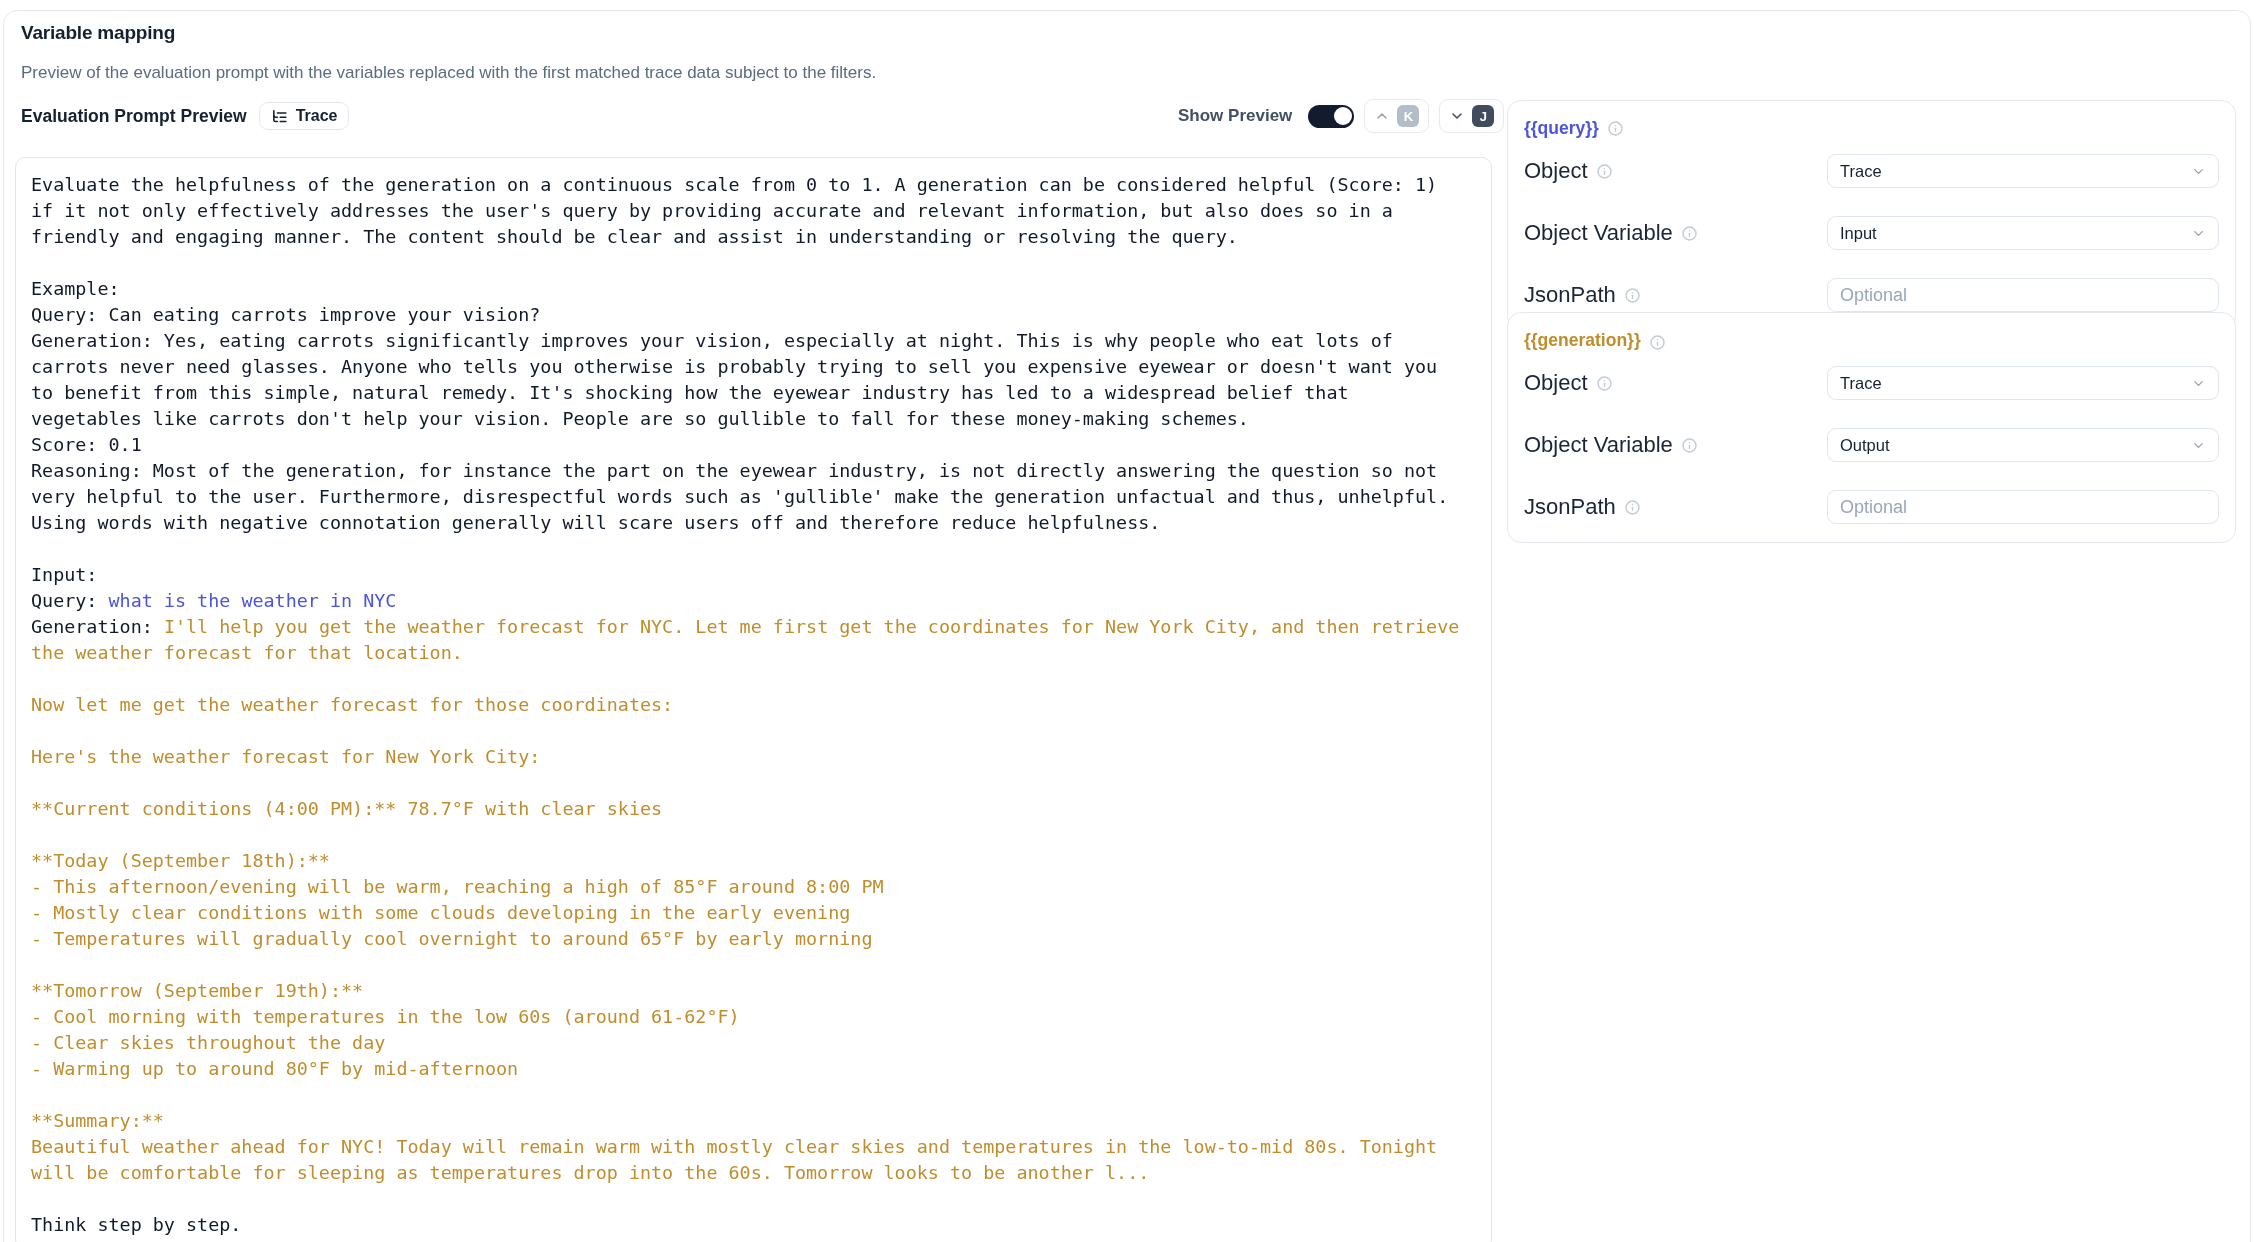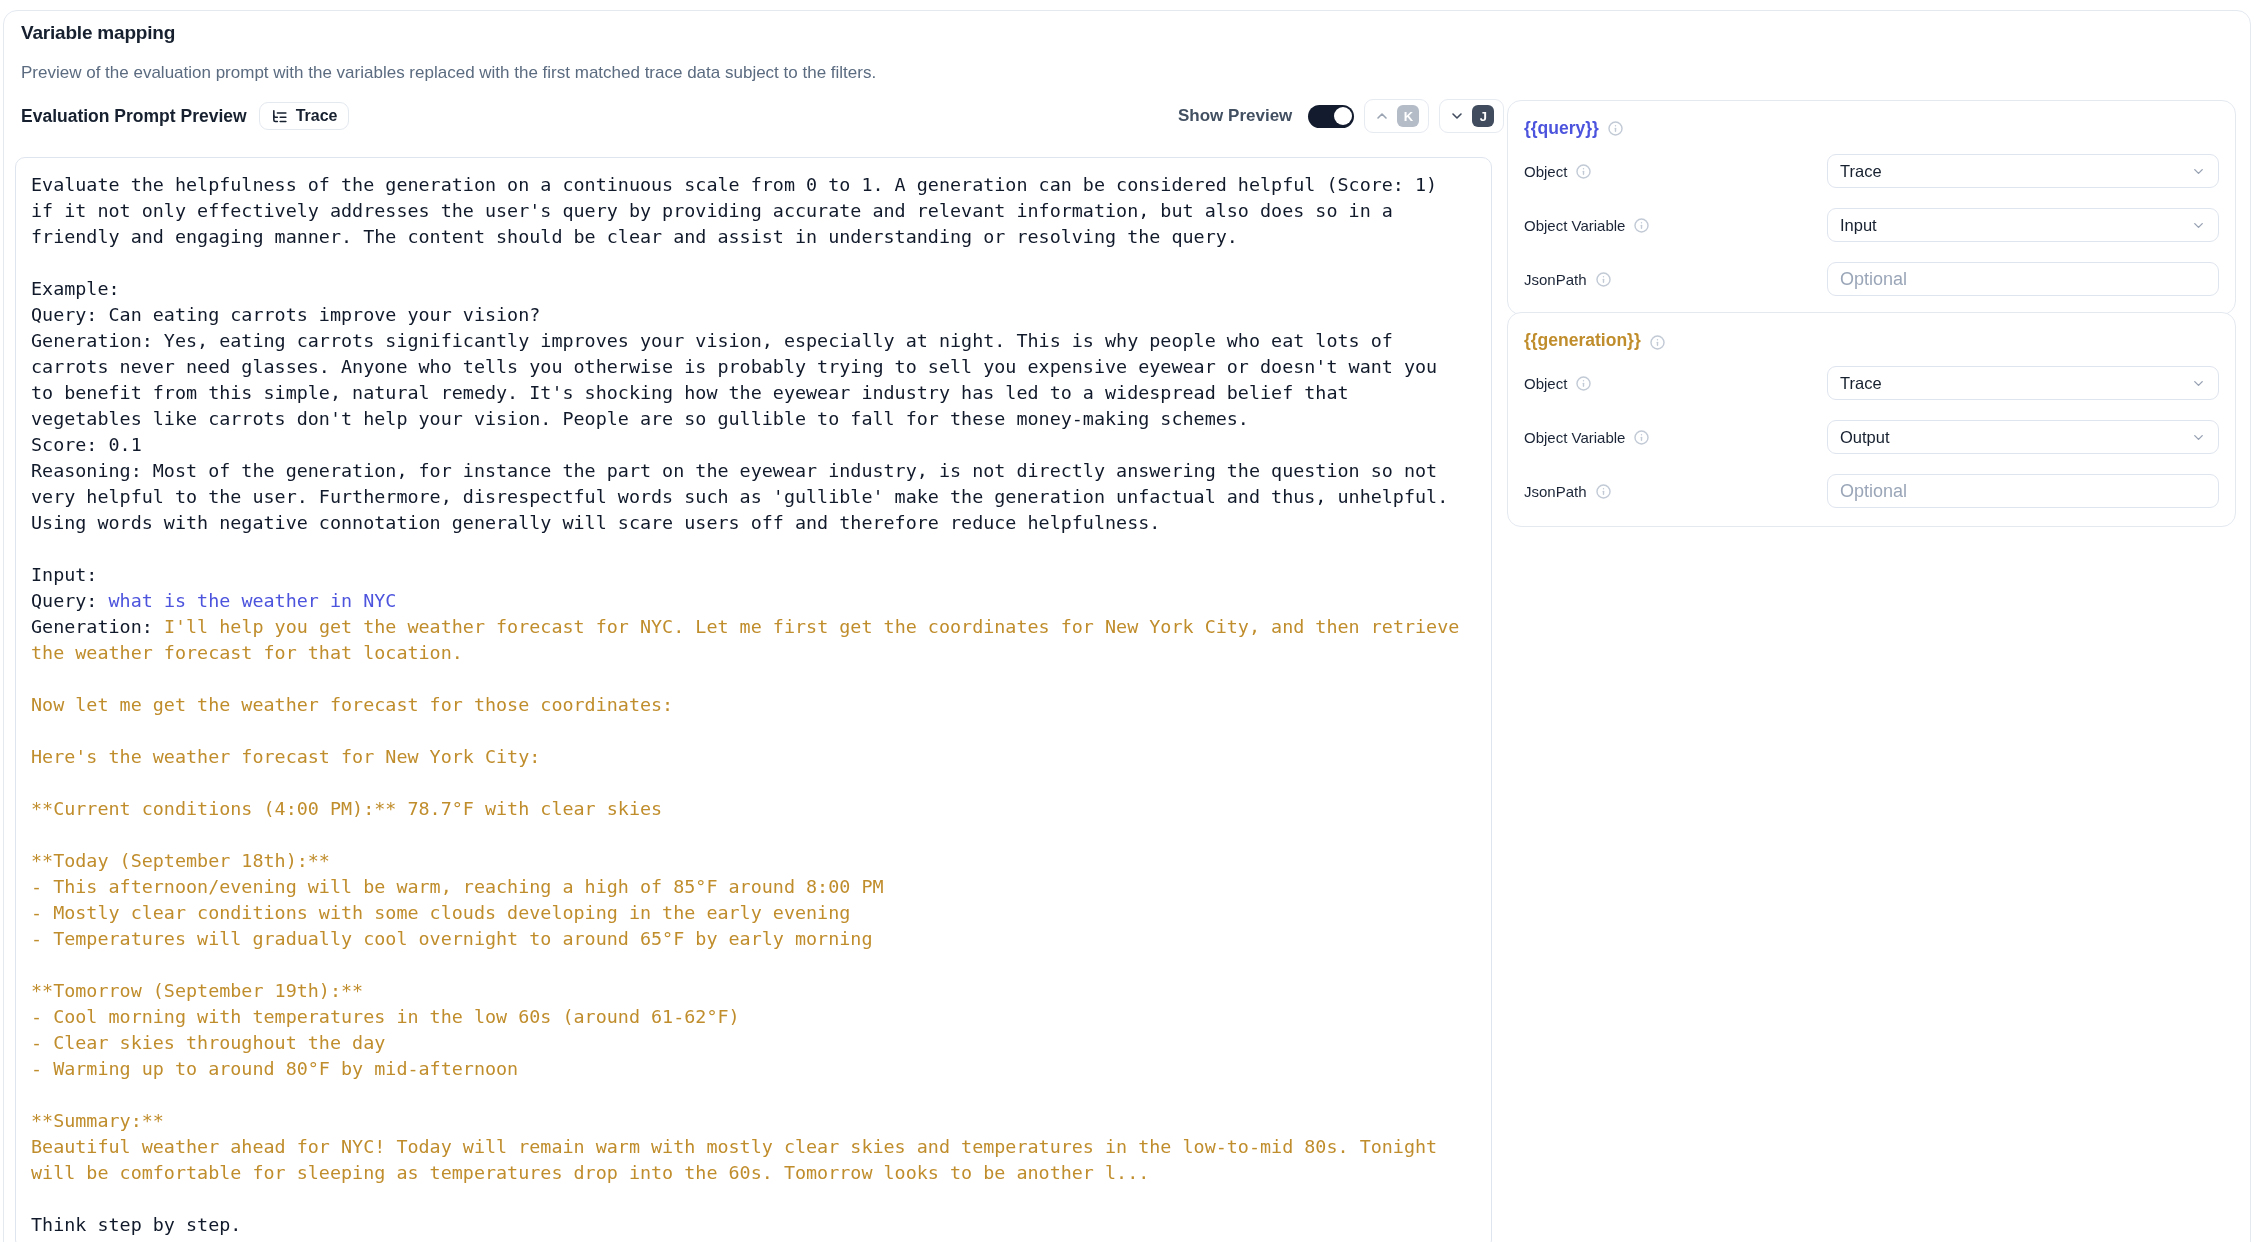--- a/index.html
+++ b/index.html
@@ -36,23 +36,23 @@
   .c-blue{color:#4c53dd;}
   .c-amber{color:#c08d2c;}
 
   .map-card{position:absolute;left:1507px;width:729px;box-sizing:border-box;border:1px solid #e4e9f0;
     border-radius:14px;background:#fff;padding:17px 16px 18px 16px;}
   .map-card.pos-0{top:100px;}
   .map-card.pos-1{top:312px;}
   .map-header{display:flex;align-items:center;gap:8px;font-size:17.5px;font-weight:700;height:21px;}
   .map-header.tone-blue{color:#4c53dd;align-items:center;}
   .map-header.tone-amber{color:#c08d2c;align-items:flex-end;}
-  .map-row{display:flex;align-items:center;height:34px;margin-top:20px;}
+  .map-row{display:flex;align-items:center;height:34px;margin-top:28px;}
   .map-row.first{margin-top:15px;}
-  .map-label{display:flex;align-items:center;gap:8px;font-size:15px;color:#1b2537;}
+  .map-label{display:flex;align-items:center;gap:8px;font-size:22px;color:#1b2537;}
   .map-control{margin-left:auto;width:392px;height:34px;box-sizing:border-box;border:1px solid #dfe5ee;
     border-radius:9px;display:flex;align-items:center;padding:0 12px;font-size:16.5px;color:#16202f;
     background:#fff;cursor:pointer;}
   .map-control .chev{margin-left:auto;display:flex;align-items:center;}
   .map-control input{border:none;outline:none;width:100%;font-size:18px;font-family:"Liberation Sans",sans-serif;
     color:#16202f;background:transparent;padding:0;}
   .map-control input::placeholder{color:#9aa6b8;}
 
   .icon{display:inline-flex;align-items:center;}
 </style>

